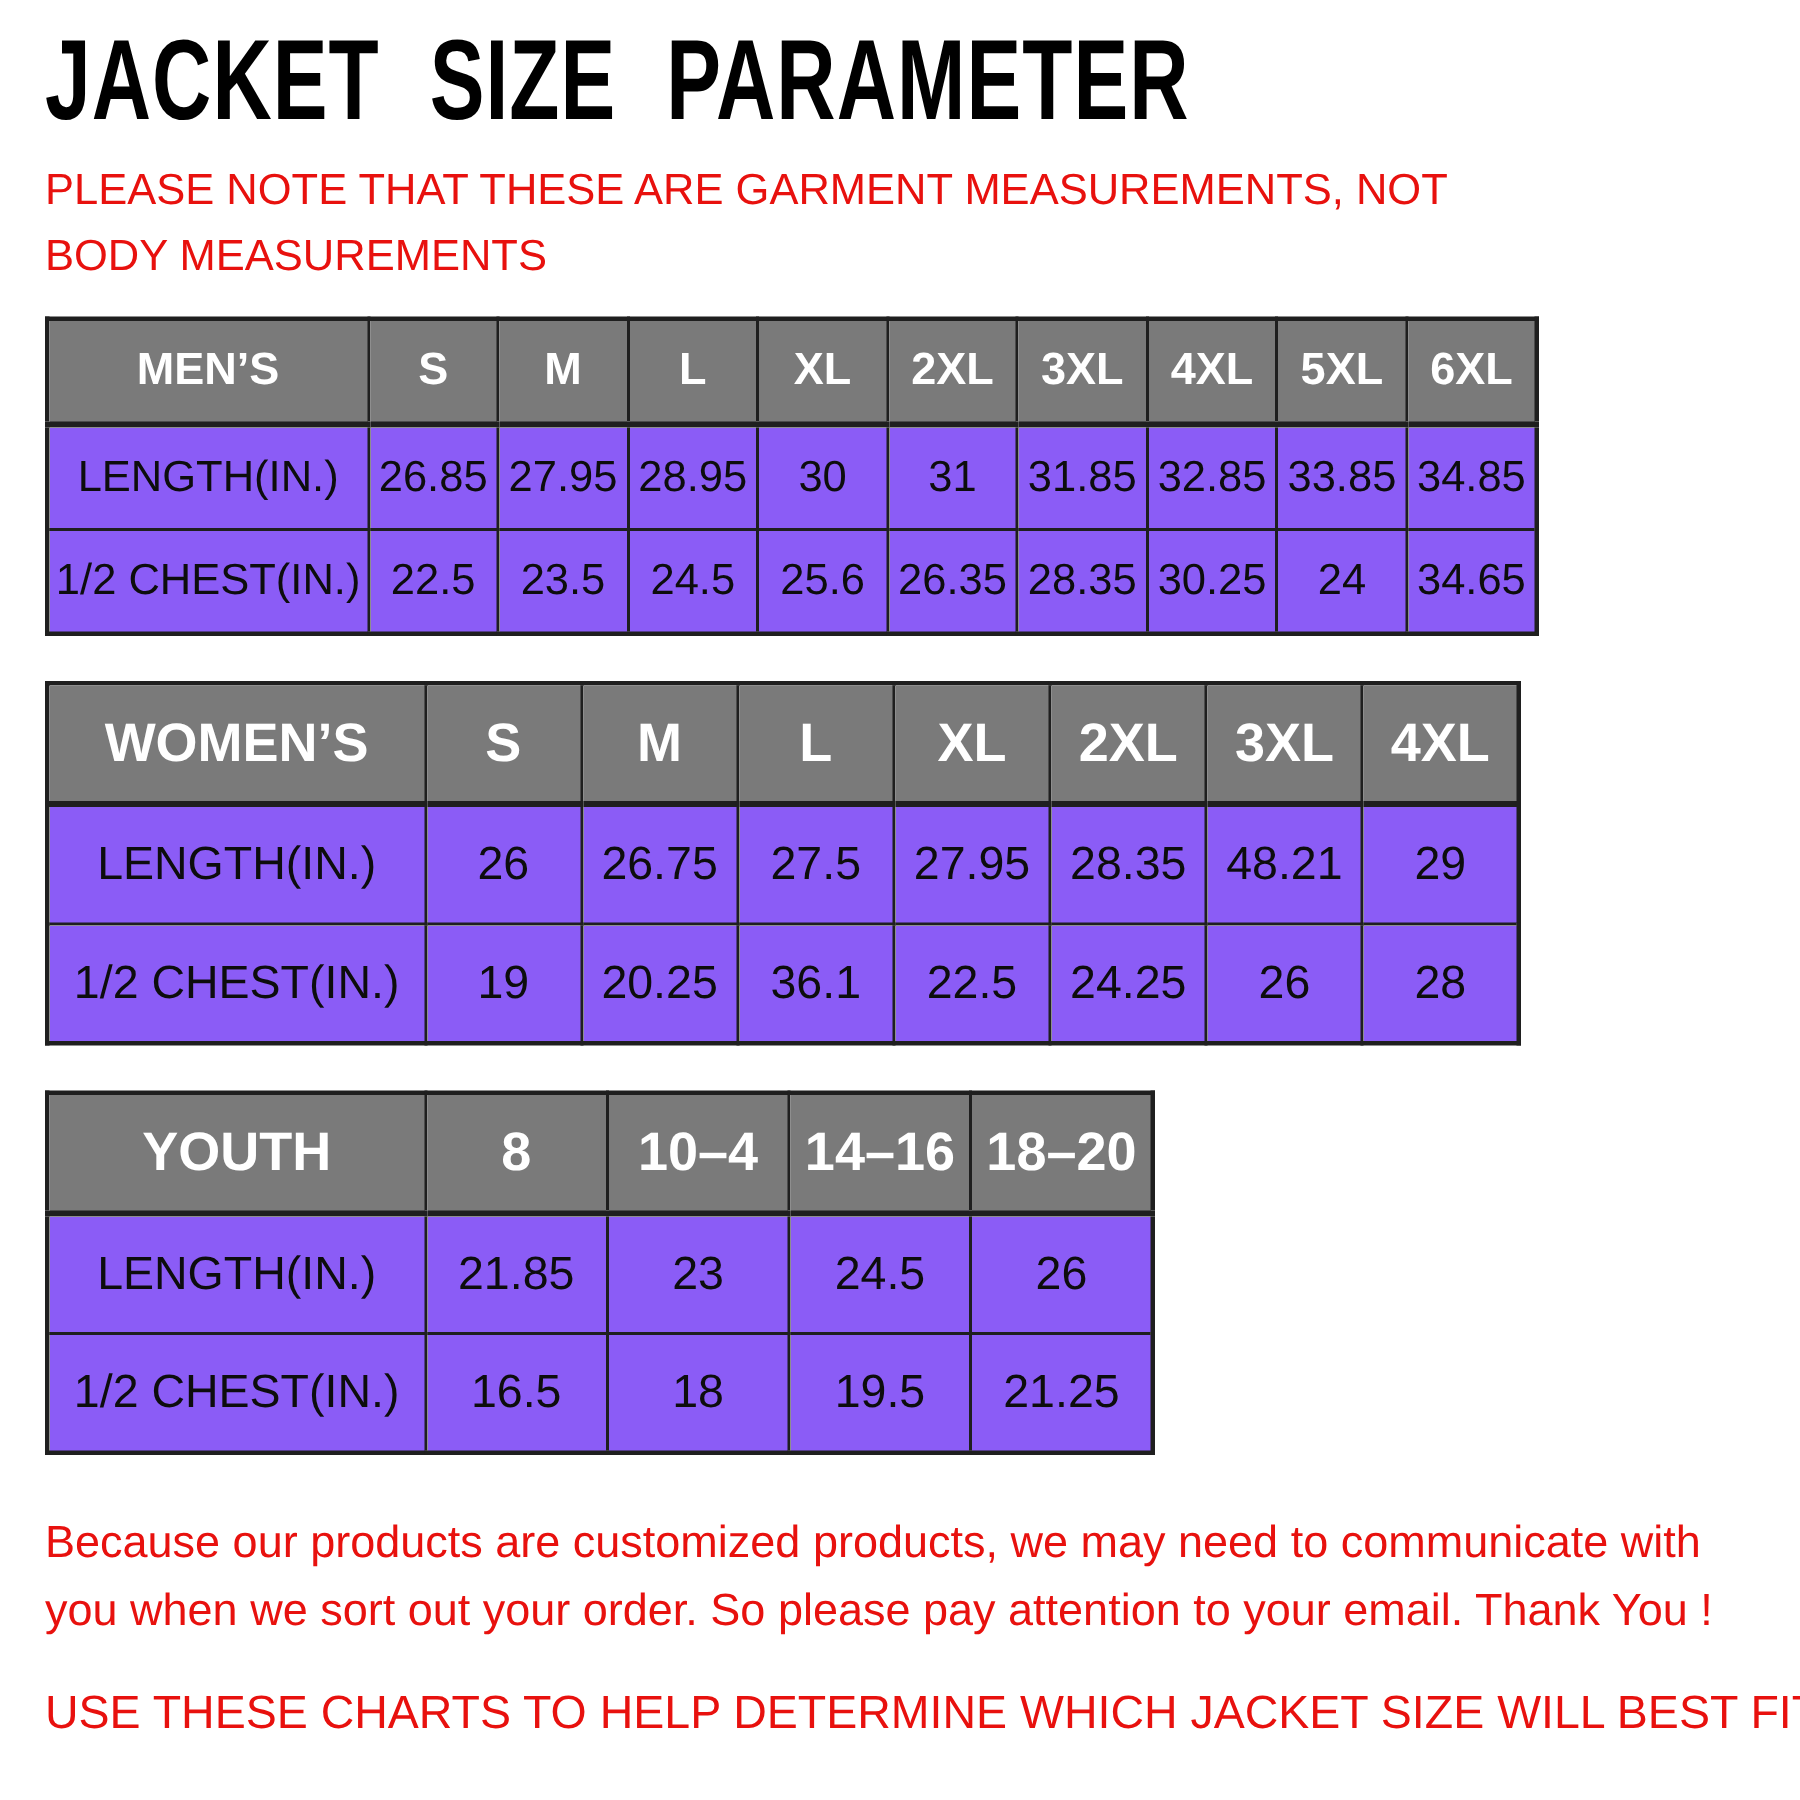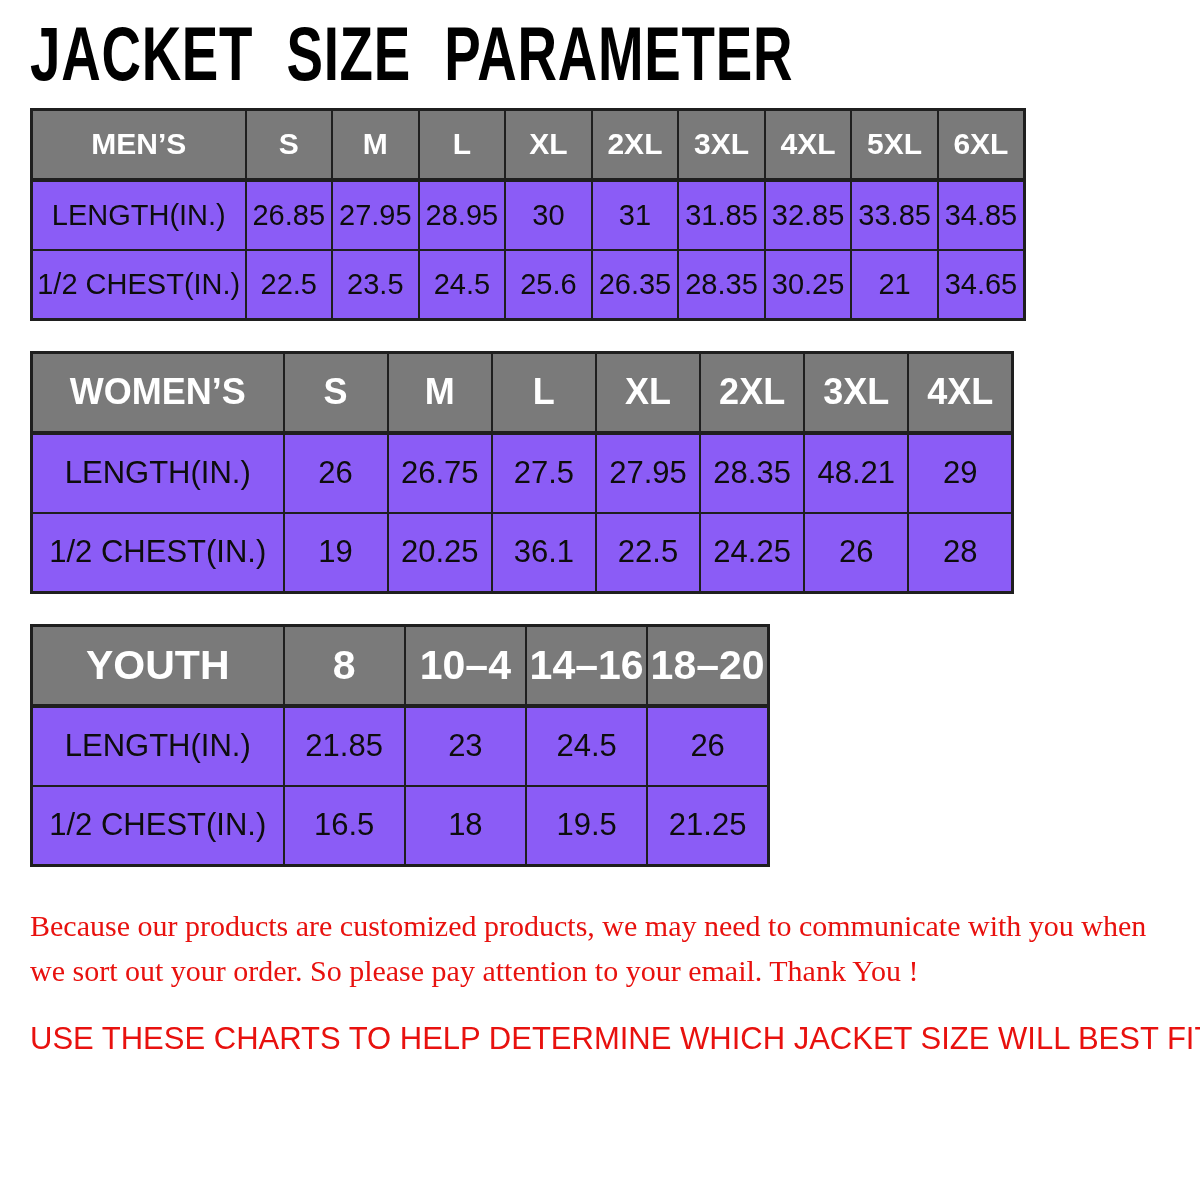--- a/index.html
+++ b/index.html
@@ -65,46 +65,46 @@
   .tbl-mens thead th { height: 70px; font-size: 30px; }
   .tbl-mens thead th:first-child { width: 214px; }
   .tbl-mens td { height: 70px; font-size: 29px; }
 
   .tbl-womens { width: 984px; margin-top: 30px; }
   .tbl-womens thead th { height: 80px; font-size: 36px; }
   .tbl-womens thead th:first-child { width: 252px; }
   .tbl-womens td { height: 80px; font-size: 31px; }
 
   .tbl-youth { width: 740px; margin-top: 30px; }
-  .tbl-youth thead th { height: 80px; font-size: 41px; }
+  .tbl-youth thead th { height: 80px; font-size: 36px; }
   .tbl-youth thead th:first-child { width: 252px; }
   .tbl-youth td { height: 80px; font-size: 31px; }
 
   .footer-para {
     margin: 36px 0 0 0;
     width: 1150px;
     color: var(--red);
     font-size: 30px;
     line-height: 1.5;
-    font-family: Liberation Serif, serif;
   }
   .footer-line {
     margin: 28px 0 0 0;
     color: var(--red);
     font-size: 31px;
     white-space: nowrap;
   }
 </style>
 </head>
 <body>
 
 <div class="page">
 
   <h1 class="title">JACKET SIZE PARAMETER</h1>
 
+  <p class="note">PLEASE NOTE THAT THESE ARE GARMENT MEASUREMENTS, NOT BODY MEASUREMENTS</p>
 
   <table class="tbl tbl-mens">
       <thead>
         <tr>
           <th>MEN’S</th>
           <th>S</th>
           <th>M</th>
           <th>L</th>
           <th>XL</th>
           <th>2XL</th>
@@ -129,21 +129,21 @@
         </tr>
         <tr>
           <td class="rowlabel">1/2 CHEST(IN.)</td>
           <td>22.5</td>
           <td>23.5</td>
           <td>24.5</td>
           <td>25.6</td>
           <td>26.35</td>
           <td>28.35</td>
           <td>30.25</td>
-          <td>21</td>
+          <td>24</td>
           <td>34.65</td>
         </tr>
       </tbody>
     </table>
 
   <table class="tbl tbl-womens">
       <thead>
         <tr>
           <th>WOMEN’S</th>
           <th>S</th>

